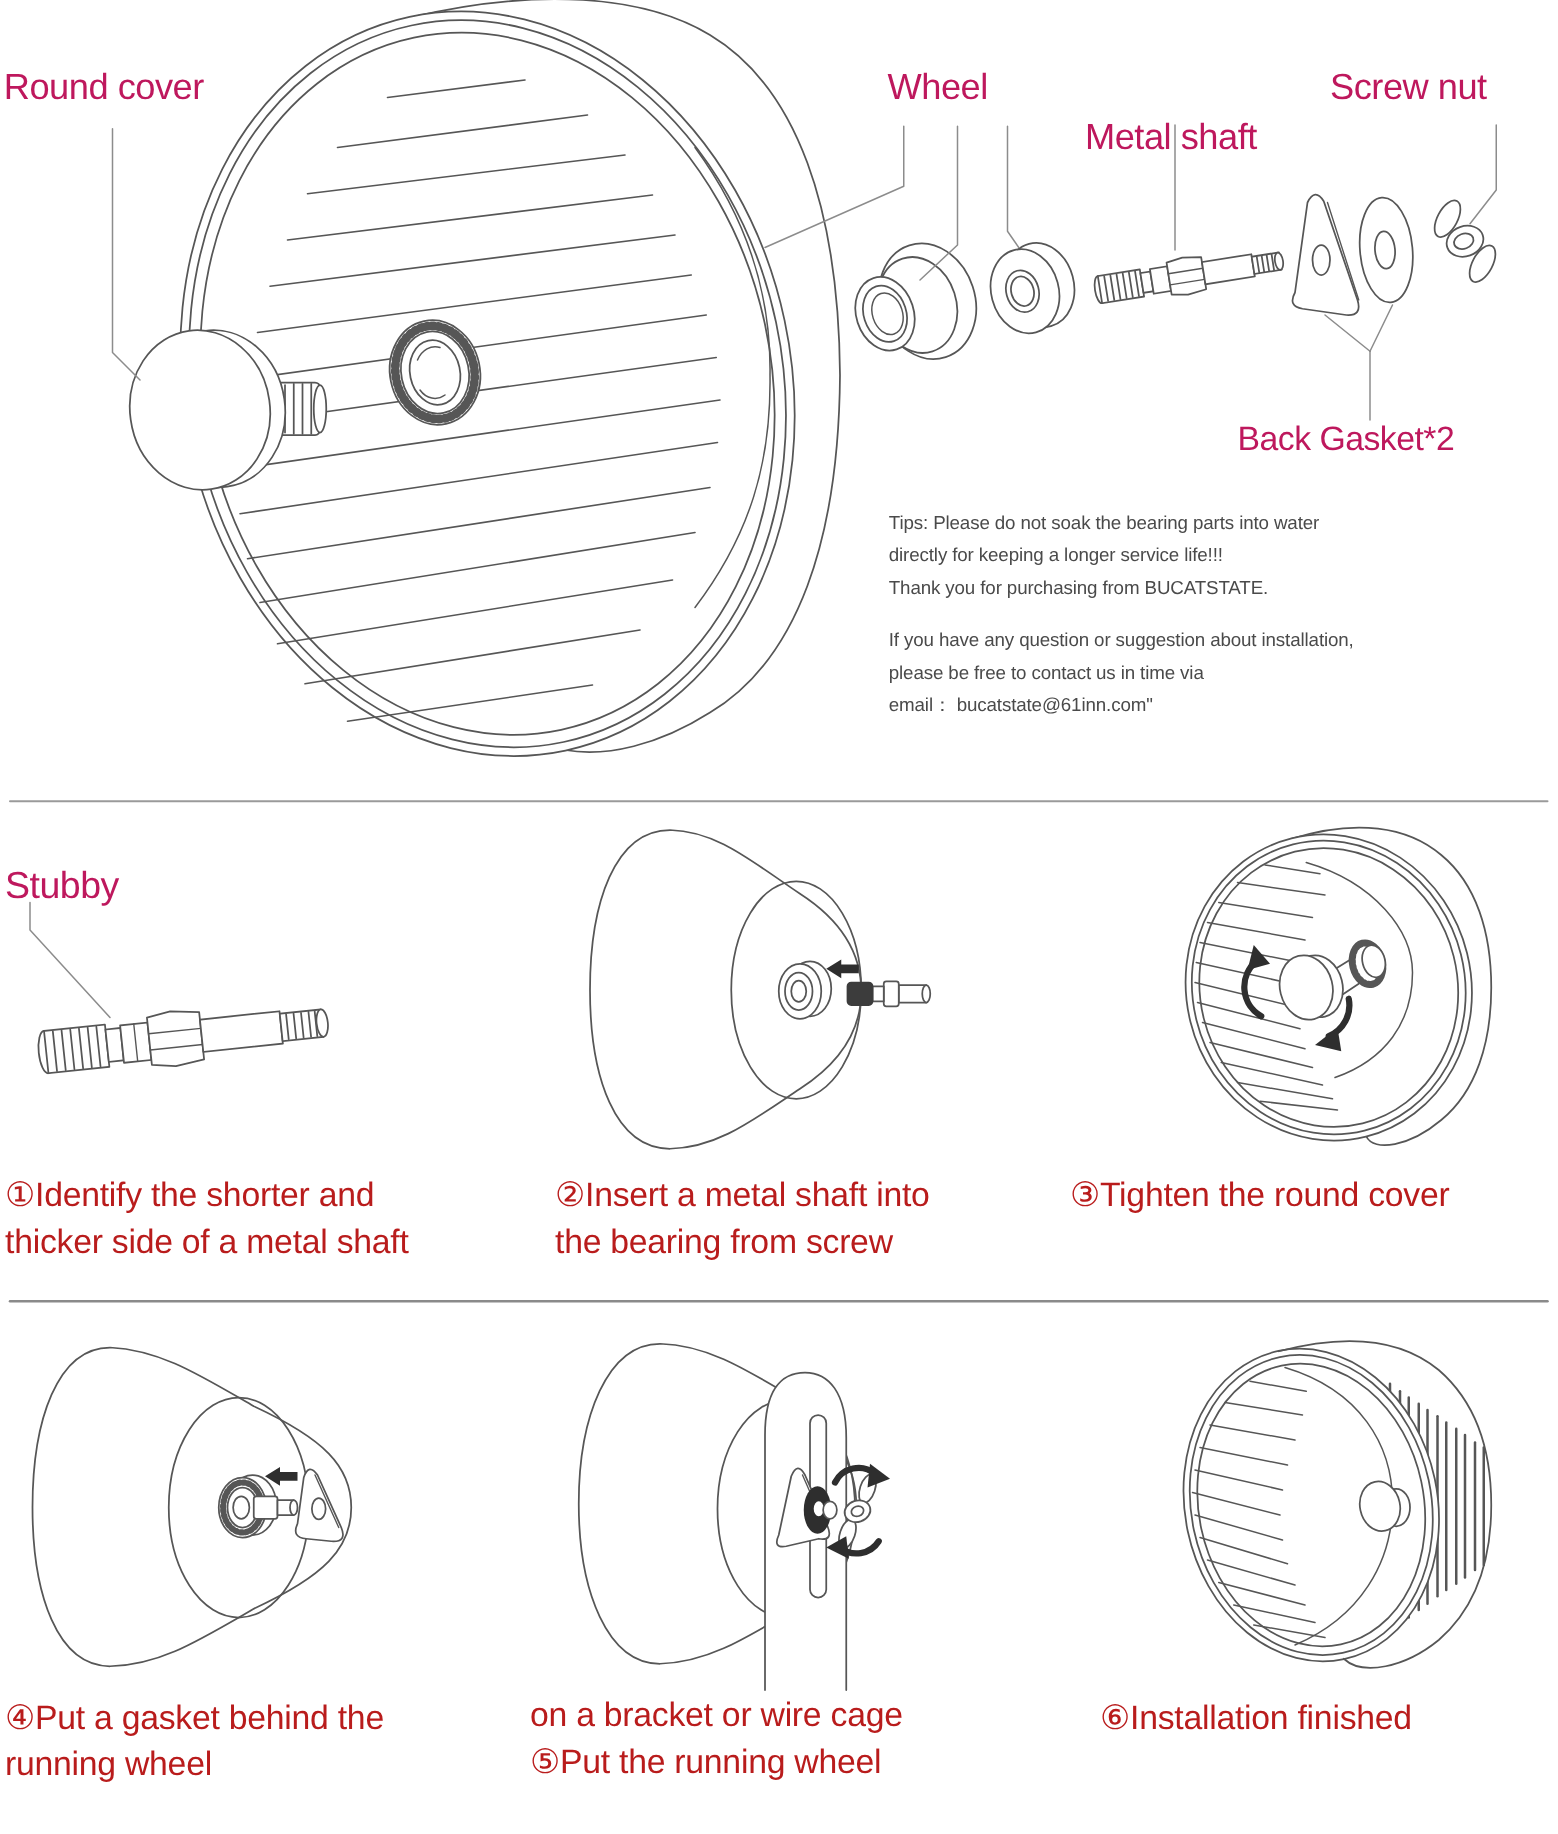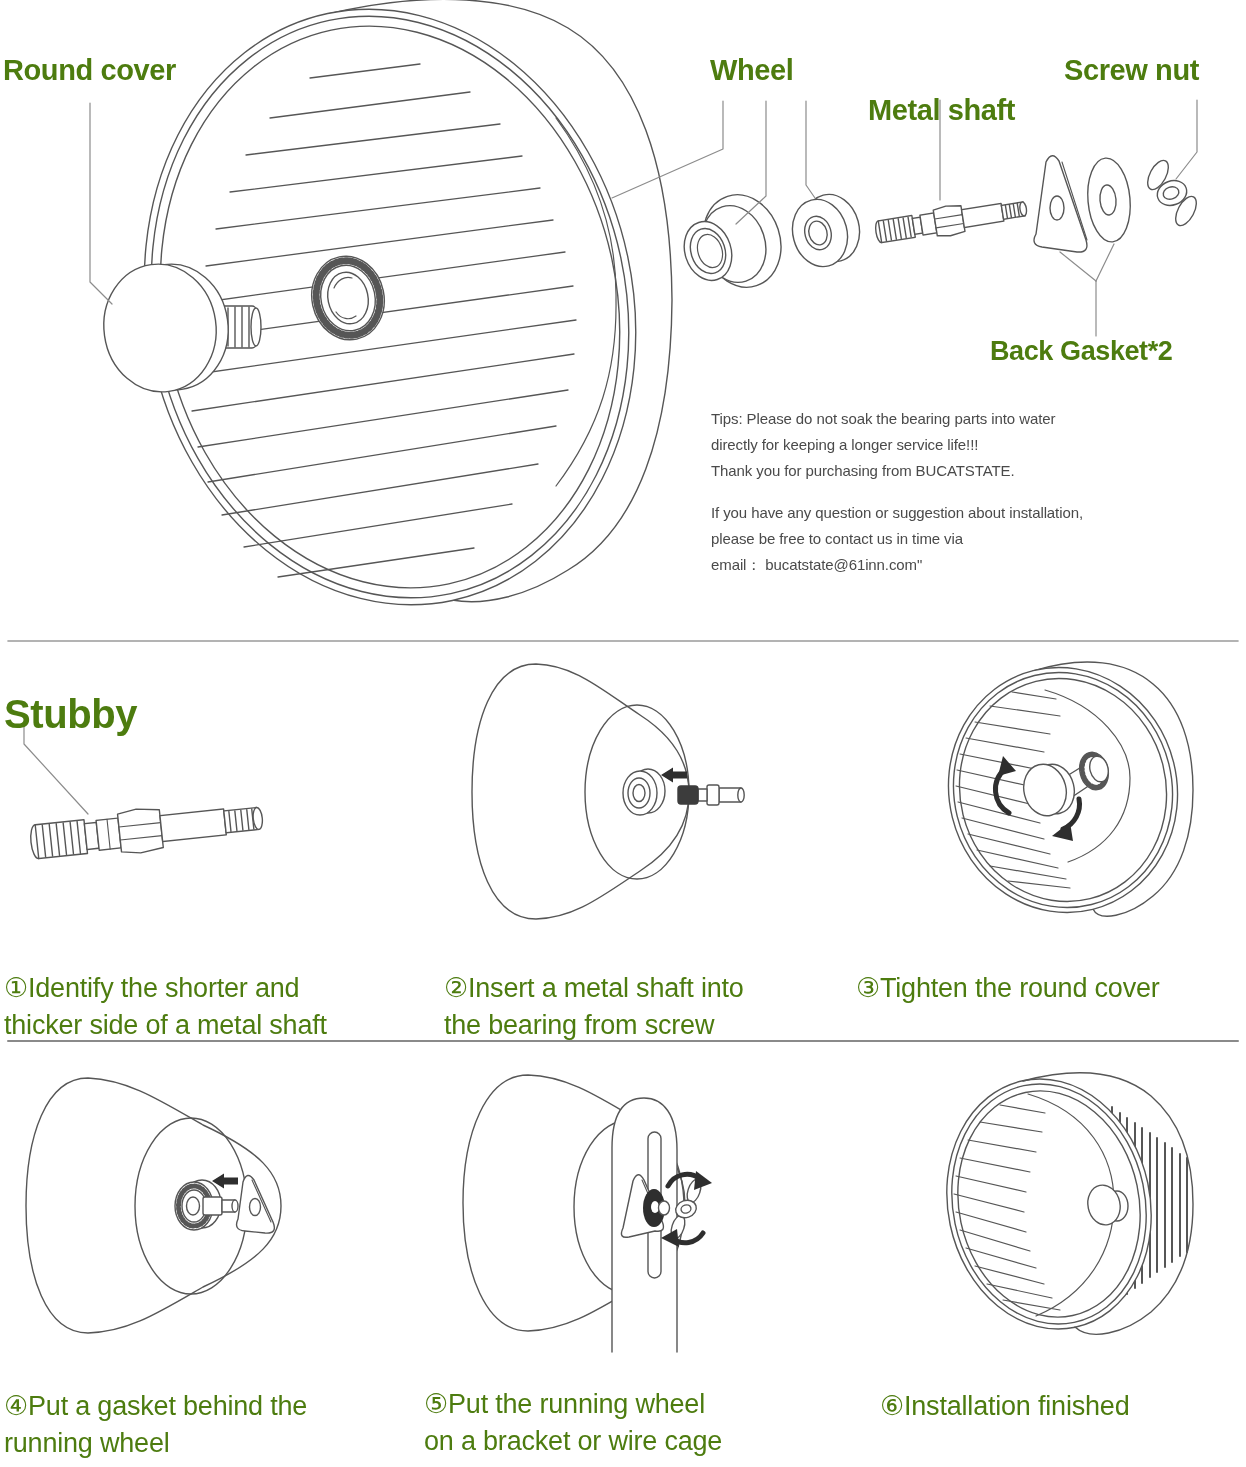--- a/index.html
+++ b/index.html
@@ -3,30 +3,30 @@
 <meta charset="utf-8">
 <style>
   html, body { margin:0; padding:0; background:#ffffff; }
   body {
     width:1246px; height:1467px; position:relative; overflow:hidden;
     font-family:"Liberation Sans","DejaVu Sans",sans-serif;
   }
   .page { position:absolute; left:0; top:0; width:1246px; height:1467px; }
   svg.art { position:absolute; left:0; top:0; }
   .part-label {
-    position:absolute; font-weight:700; font-size:29px; color:#4d7c0f;
+    position:absolute; font-weight:400; font-size:29px; color:#be185d;
     letter-spacing:-0.4px; white-space:nowrap;
   }
   .tips-block {
     position:absolute; font-size:15px; line-height:26px; color:#4a4a4a;
     letter-spacing:-0.1px; white-space:nowrap;
   }
   .step-caption {
-    position:absolute; font-size:27px; line-height:37px; color:#4d7c0f;
-    letter-spacing:-0.2px; white-space:nowrap;margin-top:32px;
+    position:absolute; font-size:27px; line-height:37px; color:#b91c1c;
+    letter-spacing:-0.2px; white-space:nowrap;
   }
 </style>
 </head>
 <body>
 
 <div class="page">
 
   <svg class="art" width="1246" height="1467" viewBox="0 0 1246 1467" fill="none" stroke="#565656" stroke-width="1.4" stroke-linecap="round" stroke-linejoin="round">
 
     <line x1="8" y1="641" x2="1238" y2="641" stroke="#9a9a9a" stroke-width="1.6"></line>
@@ -318,21 +318,21 @@
         <ellipse cx="1104" cy="1205" rx="16" ry="20" transform="rotate(-12 1104 1205)" fill="#ffffff"></ellipse>
       </g>
     </g>
   </svg>
 
   <div class="part-label" style="left:3px; top:54px;">Round cover</div>
   <div class="part-label" style="left:710px; top:54px;">Wheel</div>
   <div class="part-label" style="left:868px; top:54px;margin-top:40px;">Metal shaft</div>
   <div class="part-label" style="left:1064px; top:54px;">Screw nut</div>
   <div class="part-label" style="left:990px; top:336px; font-size:27px;">Back Gasket*2</div>
-  <div class="part-label" style="left:4px; top:692px; font-size:40px;">Stubby</div>
+  <div class="part-label" style="left:4px; top:692px; font-size:30px;">Stubby</div>
 
   <div class="tips-block" style="left:711px; top:406px;">
     <div>Tips: Please do not soak the bearing parts into water</div>
     <div>directly for keeping a longer service life!!!</div>
     <div>Thank you for purchasing from BUCATSTATE.</div>
   </div>
   <div class="tips-block" style="left:711px; top:500px;">
     <div>If you have any question or suggestion about installation,</div>
     <div>please be free to contact us in time via</div>
     <div>email：  bucatstate@61inn.com"</div>
@@ -347,20 +347,20 @@
     <div>the bearing from screw</div>
   </div>
   <div class="step-caption" style="left:856px; top:938px;">
     <div>③Tighten the round cover</div>
   </div>
   <div class="step-caption" style="left:4px; top:1356px;">
     <div>④Put a gasket behind the</div>
     <div>running wheel</div>
   </div>
   <div class="step-caption" style="left:424px; top:1354px;">
+    <div>on a bracket or wire cage</div>
     <div>⑤Put the running wheel</div>
-    <div>on a bracket or wire cage</div>
   </div>
   <div class="step-caption" style="left:880px; top:1356px;">
     <div>⑥Installation finished</div>
   </div>
 
 </div>
 
 </body></html>

